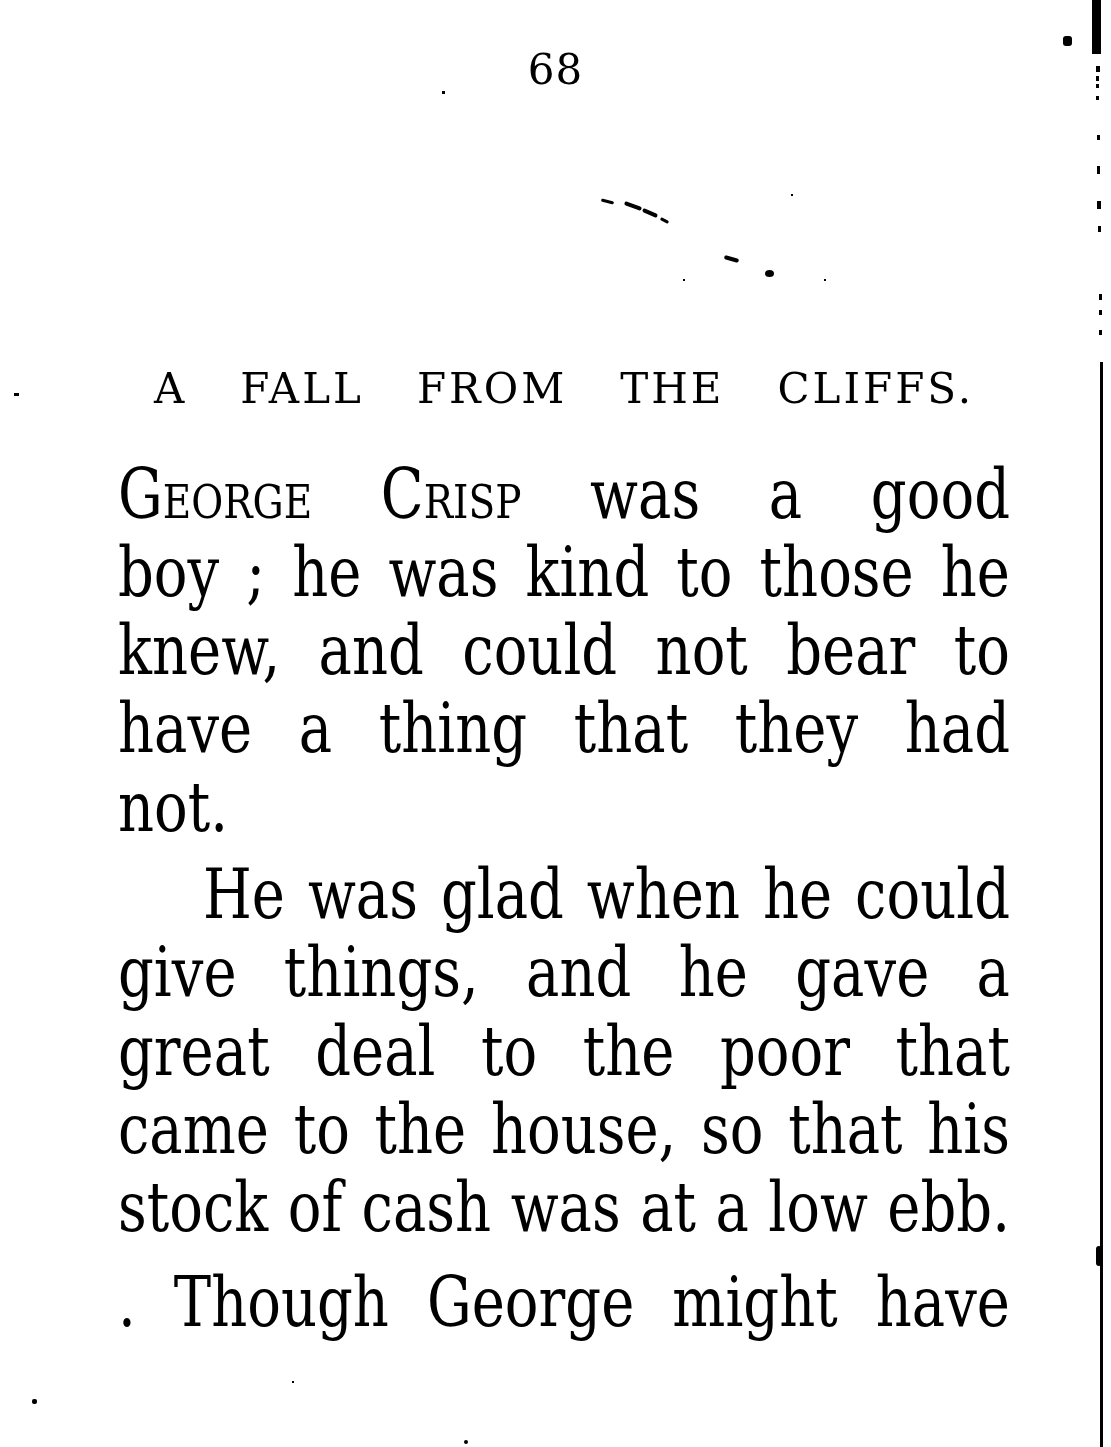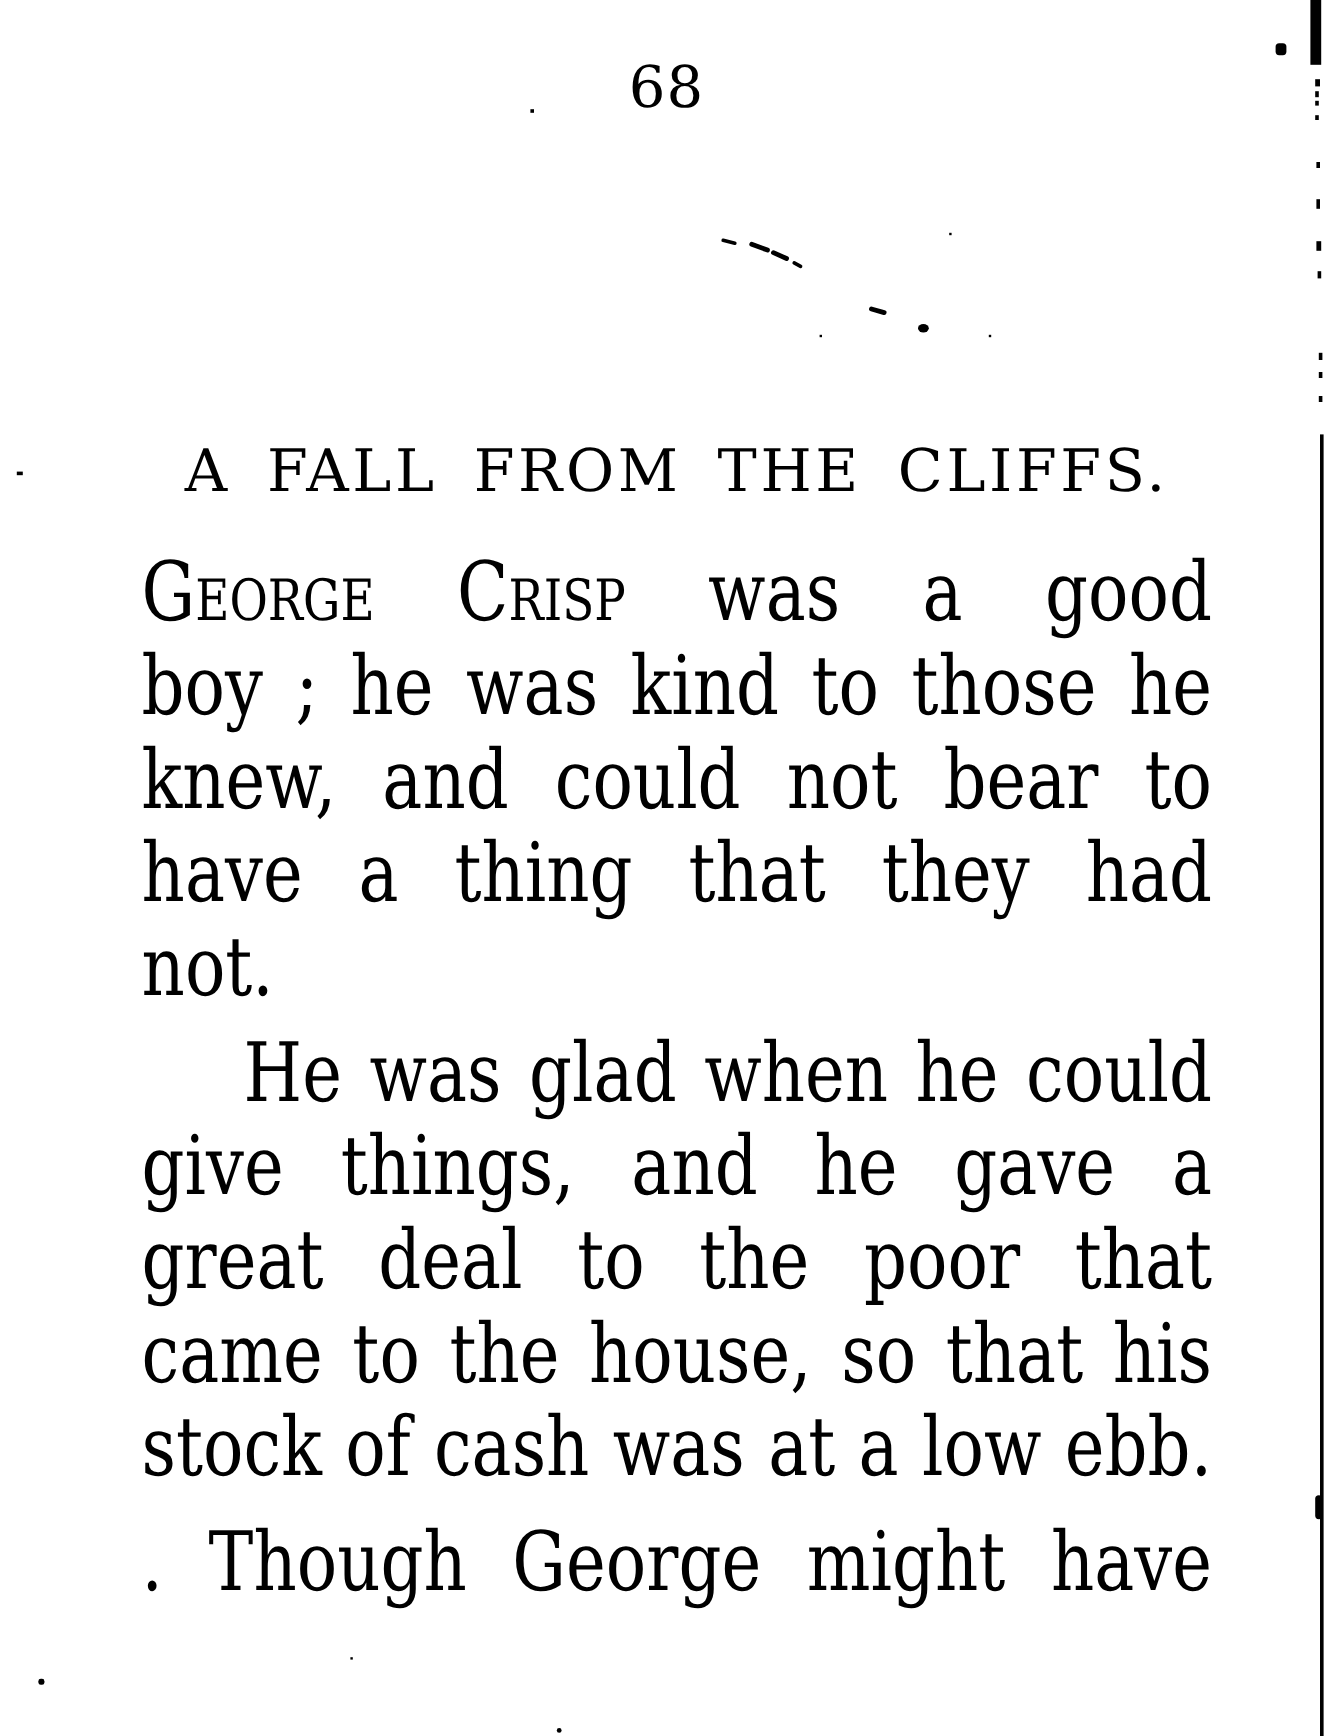--- a/index.html
+++ b/index.html
@@ -9,29 +9,29 @@
     background:#ffffff;
     color:#000000;
     font-family:"DejaVu Serif", serif;
     overflow:hidden;
     margin:0 auto;
   }
   .pagenum {
     position:absolute;
     top:45px; left:0; width:1111px;
     text-align:center;
-    font-size:48px;
+    font-size:42px;
     letter-spacing:1px;
   }
   .heading {
     position:absolute;
     top:364px; left:118px; width:892px;
     box-sizing:border-box;
     padding:0 36px;
-    font-size:49px;
+    font-size:42px;
     letter-spacing:3px;
     text-align:justify;
     text-align-last:justify;
     text-justify:inter-word;
     white-space:normal;
   }
   .bodywrap {
     position:absolute;
     left:118px; top:456px; width:892px;
   }

